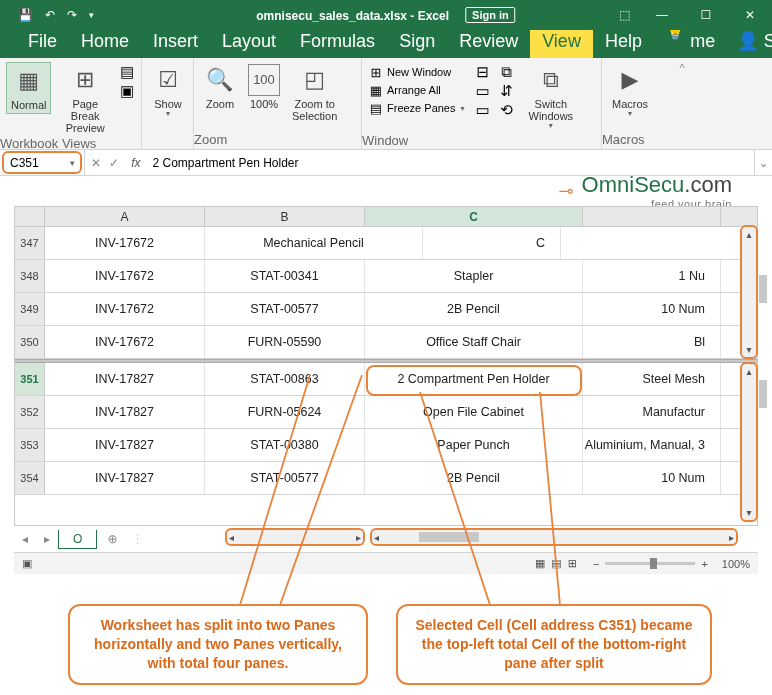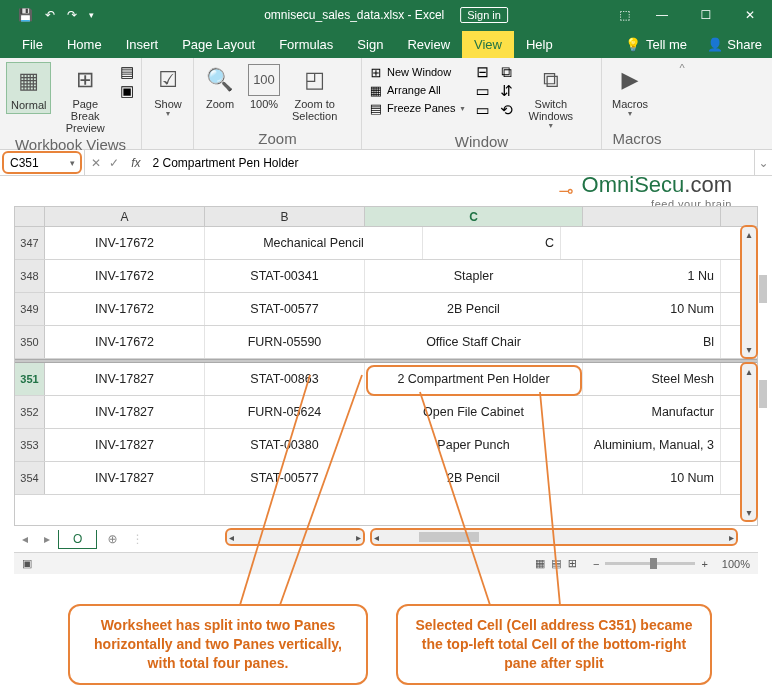--- a/index.html
+++ b/index.html
@@ -2,38 +2,38 @@
 <html><head>
 <meta charset="utf-8">
 <style>
 * { margin: 0; padding: 0; box-sizing: border-box; font-family: "Segoe UI", Arial, sans-serif; }
 body { background: #fff; width: 772px; height: 695px; overflow: hidden; position: relative; }
 
 
 .titlebar { background: #217346; height: 30px; display: flex; align-items: center; color: #fff; font-size: 12px; position: relative; }
 .titlebar .qat { display: flex; align-items: center; gap: 12px; padding-left: 18px; }
 .titlebar .qat span { cursor: pointer; }
-.titlebar .title-center { position: absolute; left: 50%; transform: translateX(-50%); display: flex; align-items: center; gap: 0; }
+.titlebar .title-center { position: absolute; left: 50%; transform: translateX(-50%); display: flex; align-items: flex-end; gap: 0; font-weight: bold; }
 .titlebar .signin { border: 1px solid #fff; padding: 1px 6px; font-size: 11px; border-radius: 2px; margin-left: 16px; }
 .titlebar .winbtns { position: absolute; right: 0; display: flex; }
 .titlebar .winbtns span { width: 44px; height: 30px; display: inline-flex; align-items: center; justify-content: center; cursor: pointer; font-size: 12px; }
 .titlebar .ribopts { position: absolute; right: 132px; width: 30px; text-align: center; }
 
 
-.tabs { background: #217346; height: 28px; display: flex; align-items: flex-end; padding-left: 10px; color: #fff; font-size: 13px; }
+.tabs { background: #217346; height: 28px; display: flex; align-items: flex-end; padding-left: 16px; color: #fff; font-size: 18px; }
 .tabs .tab { padding: 6px 12px 6px; cursor: pointer; }
 .tabs .tab.active { background: #fde047; color: #217346; }
 .tabs .spacer { flex: 1; }
 .tabs .tellme, .tabs .share { padding: 6px 10px; display: flex; align-items: center; gap: 4px; }
 
 
 .ribbon { background: #f3f3f3; border-bottom: 1px solid #d4d4d4; height: 92px; display: flex; }
 .rgroup { border-right: 1px solid #d9d9d9; display: flex; flex-direction: column; }
 .rgroup .gcontent { flex: 1; display: flex; align-items: flex-start; padding: 4px 6px 0; gap: 4px; }
-.rgroup .glabel { text-align: center; font-size: 15px; color: #666; padding-bottom: 2px; position: relative; }
+.rgroup .glabel { font-size: 13px; color: #666; padding-bottom: 2px; position: relative; }
 .rbtn { display: flex; flex-direction: column; align-items: center; justify-content: flex-start; font-size: 11px; color: #333; cursor: pointer; padding: 2px 4px; text-align: center; line-height: 1.1; }
 .rbtn .ricon { width: 24px; height: 24px; display: flex; align-items: center; justify-content: center; font-size: 18px; color: #555; margin-bottom: 2px; }
 .rbtn.big .ricon { width: 32px; height: 32px; font-size: 22px; }
 .rbtn.active { background: #d4e6d9; border: 1px solid #8fbf9b; }
 .rcol { display: flex; flex-direction: column; gap: 2px; font-size: 11px; }
 .rrow { display: flex; align-items: center; gap: 3px; cursor: pointer; white-space: nowrap; }
 .ricon-sm { width: 16px; height: 16px; display: inline-flex; align-items: center; justify-content: center; font-size: 13px; }
 .smallstack { display: flex; flex-direction: column; gap: 3px; padding-top: 2px; }
 .smallstack .ricon-sm { font-size: 15px; }
 
@@ -57,21 +57,21 @@
 
 .gridwrap { position: absolute; top: 206px; left: 14px; right: 14px; height: 320px; border: 1px solid #c8c8c8; display: flex; flex-direction: column; }
 .colhead { display: flex; height: 20px; background: #e8e8e8; border-bottom: 1px solid #c8c8c8; }
 .rowheadcol { width: 30px; border-right: 1px solid #c8c8c8; background: #e8e8e8; }
 .ch { border-right: 1px solid #c8c8c8; text-align: center; font-size: 12px; color: #333; display: flex; align-items: center; justify-content: center; }
 .ch.A { width: 160px; } .ch.B { width: 160px; } .ch.C { width: 218px; } .ch.D { width: 138px; }
 .gbody { flex: 1; display: flex; flex-direction: column; position: relative; }
 .row { display: flex; height: 33px; border-bottom: 1px solid #d4d4d4; font-size: 12.5px; color: #222; }
 .rh { width: 30px; background: #e8e8e8; border-right: 1px solid #c8c8c8; display: flex; align-items: center; justify-content: center; font-size: 11px; color: #444; }
 .rh.sel { color: #217346; font-weight: 600; background: #d4e6d9; }
-.cell { border-right: 1px solid #e4e4e4; display: flex; align-items: center; justify-content: center; padding: 0 6px; overflow: hidden; white-space: nowrap; }
+.cell { border-right: 1px solid #e4e4e4; display: flex; align-items: center; justify-content: center; padding: 0 15px; overflow: hidden; white-space: nowrap; }
 .cell.A { width: 160px; } .cell.B { width: 160px; } .cell.C { width: 218px; } .cell.D { width: 138px; justify-content: flex-end; }
 
 .splitbar-h { height: 4px; background: #c8c8c8; border-top: 1px solid #aaa; border-bottom: 1px solid #aaa; }
 .selected-cell-ring { position: absolute; border: 2.5px solid #e8833a; border-radius: 8px; pointer-events: none; }
 
 
 .vscroll-ann { position: absolute; width: 18px; border: 2px solid #e8833a; border-radius: 6px; background: #f0f0f0; display: flex; flex-direction: column; justify-content: space-between; padding: 2px 0; }
 .vscroll-ann .arr { text-align: center; font-size: 10px; color: #555; }
 .vscroll-thumb { position: absolute; right: 5px; width: 8px; background: #c8c8c8; }
 

